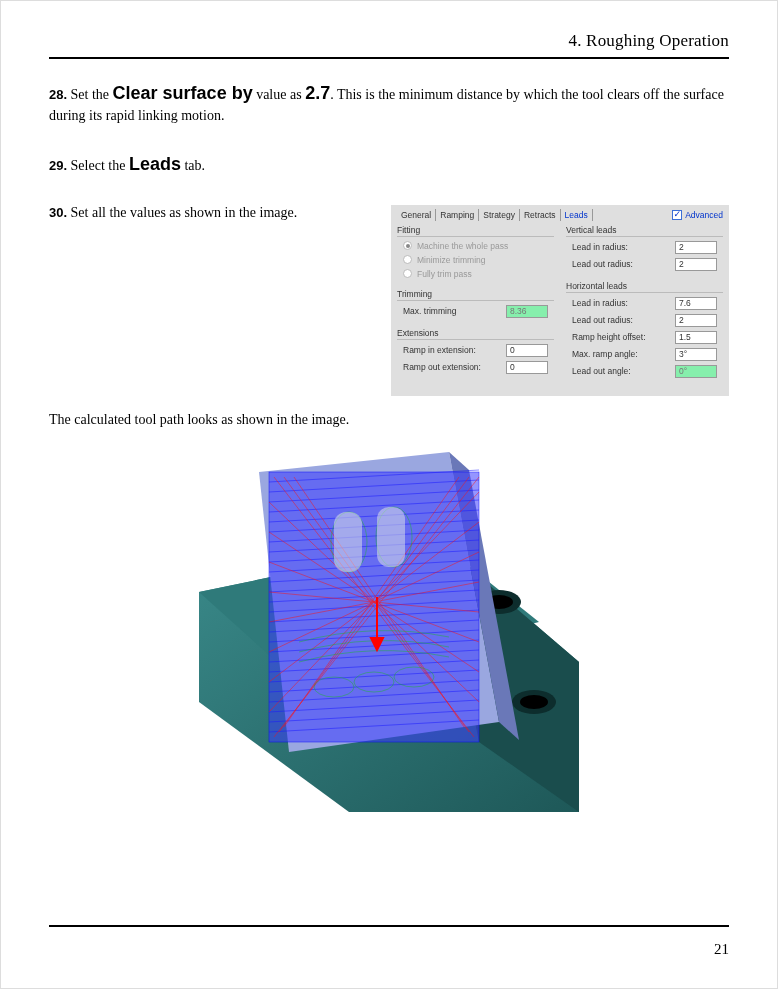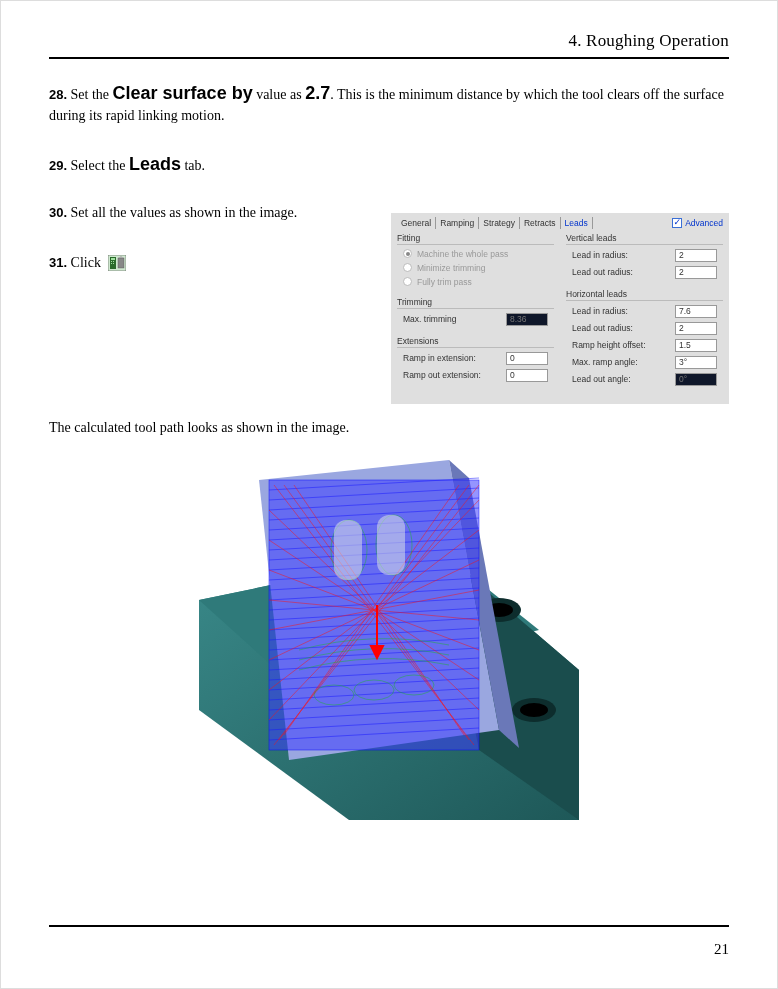--- a/index.html
+++ b/index.html
@@ -39,21 +39,21 @@
     .float-container { overflow: hidden; }
     .panel {
       float: right;
       width: 338px;
       background: #dfdfdf;
       font-family: Arial, Helvetica, sans-serif;
       font-size: 8.5px;
       color: #333;
       padding: 4px 6px 8px 6px;
       margin-left: 12px;
-      margin-top: 10px;
+      margin-top: 2px;
     }
     .tabs {
       display: flex;
       align-items: center;
       font-size: 8.5px;
       margin-bottom: 4px;
     }
     .tab {
       padding: 1px 4px;
       border-right: 1px solid #999;
@@ -123,21 +123,21 @@
     .input {
       width: 42px;
       height: 13px;
       background: #fff;
       border: 1px solid #999;
       font-size: 8.5px;
       padding: 0 3px;
       display: inline-flex;
       align-items: center;
     }
-    .input.dim { background: #0f172a; color: #777; }
+    .input.dim { background: #86efac; color: #777; }
     .bottom-text {
       clear: both;
       margin-top: 16px;
       margin-bottom: 14px;
     }
     .viz {
       display: block;
       margin: 0 auto;
       width: 380px;
       height: 370px;
@@ -257,37 +257,20 @@
         </div>
       </div>
     </div>
   </div>
 
   <div class="step">
     <span class="step-num">30.</span>
     <span>Set all the values as shown in the image.</span>
   </div>
 
-  <div class="step" style="margin-top:30px">
-    <span class="step-num">31.</span>
-    <span>Click </span>
-    <span class="calc-icon">
-      <svg viewBox="0 0 18 16">
-        <rect x="0" y="0" width="18" height="16" fill="#cfe8cf" stroke="#555" stroke-width="0.6"></rect>
-        <rect x="2" y="2" width="6" height="12" fill="#2a6b2a"></rect>
-        <rect x="3" y="3" width="4" height="2" fill="#9fe09f"></rect>
-        <rect x="3" y="6" width="1" height="1" fill="#9fe09f"></rect>
-        <rect x="5" y="6" width="1" height="1" fill="#9fe09f"></rect>
-        <rect x="3" y="8" width="1" height="1" fill="#9fe09f"></rect>
-        <rect x="5" y="8" width="1" height="1" fill="#9fe09f"></rect>
-        <rect x="10" y="3" width="6" height="10" fill="#888" stroke="#555" stroke-width="0.4"></rect>
-        <path d="M10 3 L13 1 L16 3" fill="#aaa"></path>
-      </svg>
-    </span>
-  </div>
 </div>
 
 <div class="bottom-text">The calculated tool path looks as shown in the image.</div>
 
 <svg class="viz" viewBox="0 0 380 370">
   <defs>
     <linearGradient id="steel" x1="0" y1="0" x2="1" y2="1">
       <stop offset="0" stop-color="#3a8a8a"></stop>
       <stop offset="1" stop-color="#1e5858"></stop>
     </linearGradient>

